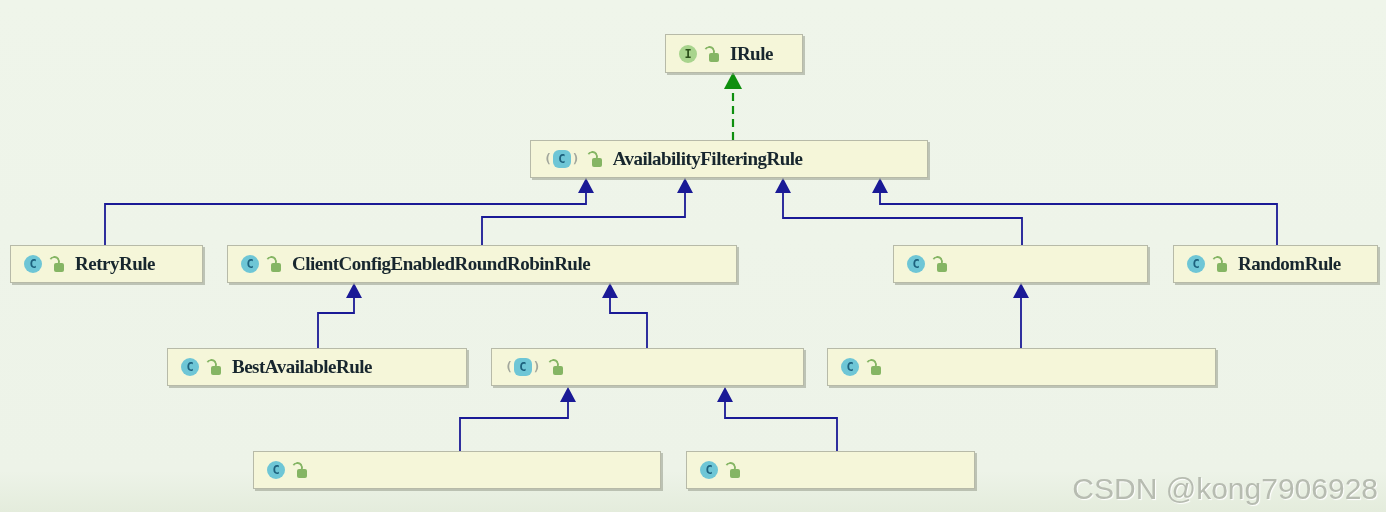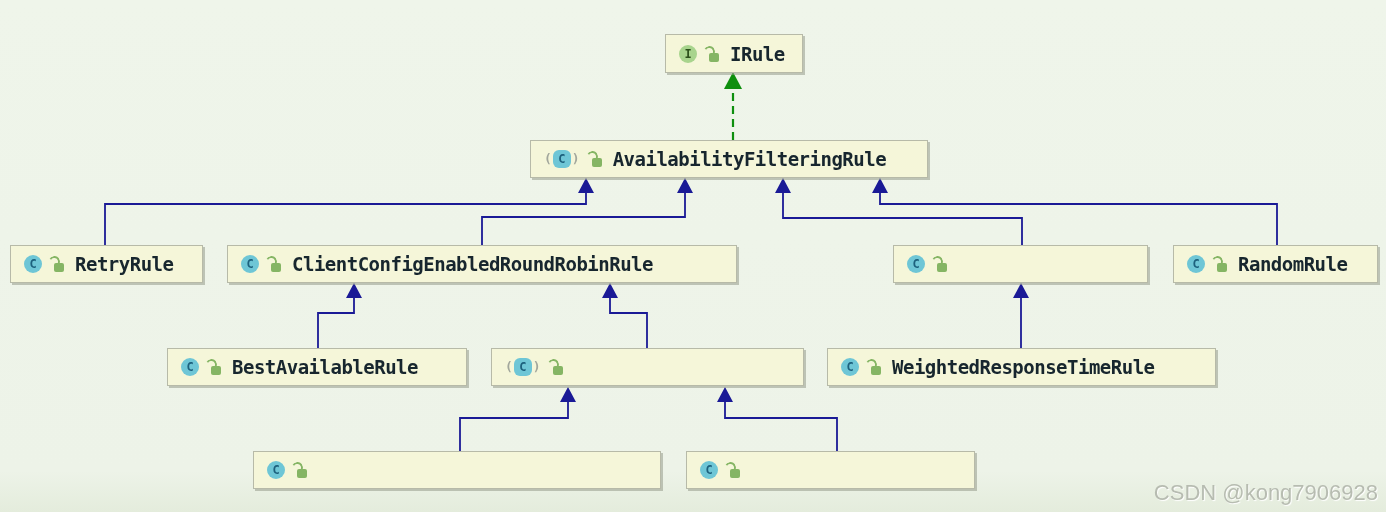--- a/index.html
+++ b/index.html
@@ -38,31 +38,31 @@
     border:2.5px solid #85b564;border-radius:50%;
     border-bottom-color:transparent;border-left-color:transparent;
     transform:rotate(-15deg);
   }
   .lock .lock-body{
     position:absolute;right:0;bottom:0;width:10px;height:9px;
     background:#85b564;border-radius:2px;
   }
   .label{
     margin-left:11px;font-size:19px;font-weight:bold;letter-spacing:-0.5px;
-    color:#17262e;white-space:nowrap;
+    color:#17262e;white-space:nowrap;font-family:Liberation Serif, serif;
   }
   #edge-layer{position:absolute;left:0;top:0;pointer-events:none;}
   .edge{stroke:#1a1a96;stroke-width:1.8;fill:none;}
   .edge-head{fill:#1a1a96;stroke:none;}
   .edge-green{stroke:#0e8f0e;stroke-width:2.2;fill:none;stroke-dasharray:8 5;}
   .edge-head-green{fill:#0e8f0e;stroke:none;}
   #watermark{
     position:absolute;right:8px;bottom:6px;
     font-family:"Liberation Sans","DejaVu Sans",sans-serif;
-    font-size:22px;color:#b7bcb1;text-shadow:1px 1px 1px #ffffff;
+    font-size:30px;color:#b7bcb1;text-shadow:1px 1px 1px #ffffff;
     white-space:nowrap;
   }
 </style>
 </head>
 <body>
 
 <div id="stage">
 
   <svg id="edge-layer" width="1386" height="512" viewBox="0 0 1386 512">
 
@@ -179,21 +179,20 @@
   </div>
 
   <div class="node" style="left:827px;top:348px;width:389px;">
     <span class="type-icon class">
         <span class="circle">C</span>
       </span>
     <span class="lock">
         <span class="shackle"></span>
         <span class="lock-body"></span>
       </span>
-    <span class="label">WeightedResponseTimeRule</span>
   </div>
 
   <div class="node" style="left:253px;top:451px;width:408px;">
     <span class="type-icon class">
         <span class="circle">C</span>
       </span>
     <span class="lock">
         <span class="shackle"></span>
         <span class="lock-body"></span>
       </span>

